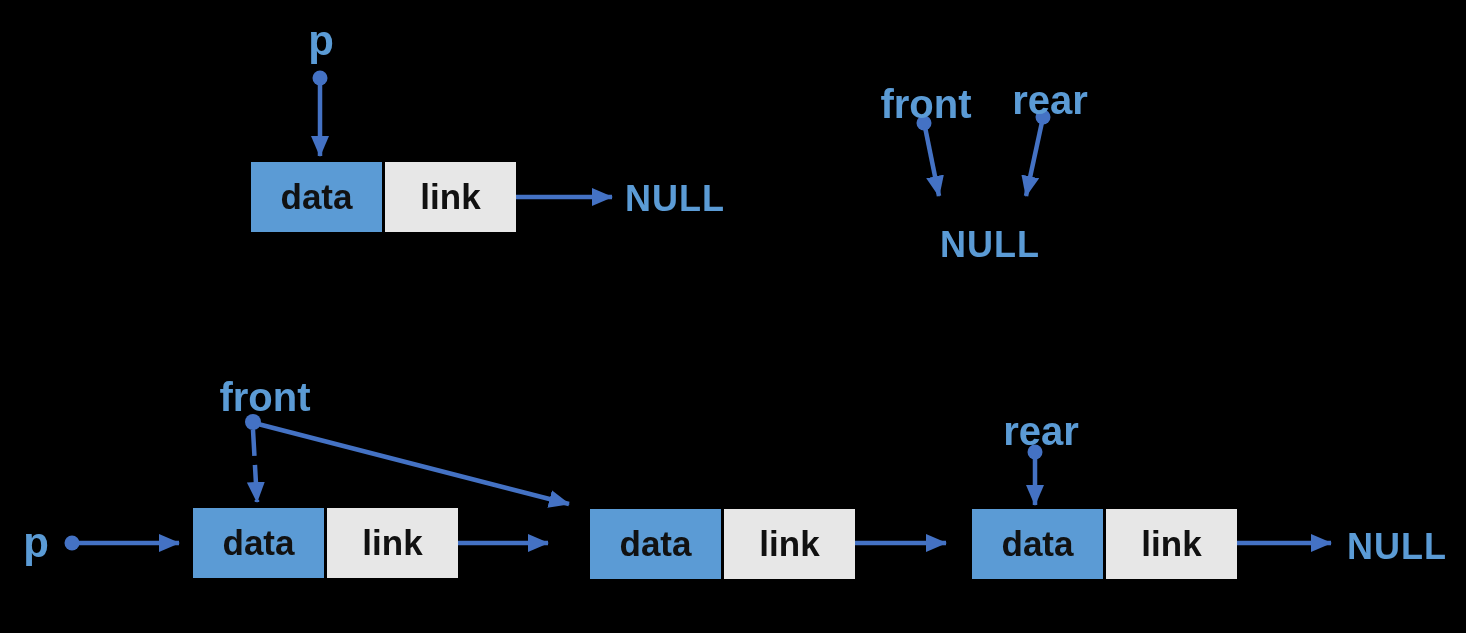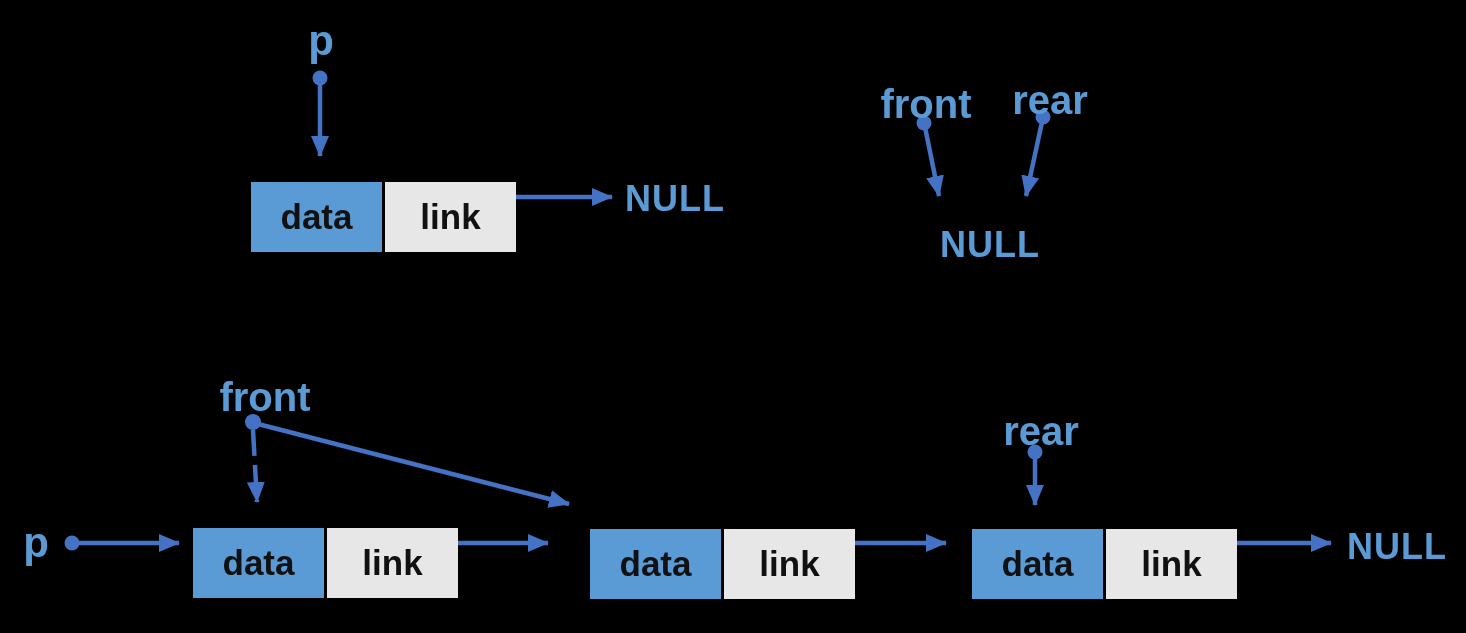--- a/index.html
+++ b/index.html
@@ -37,21 +37,20 @@
   .node{
     position:absolute;
     display:flex;
     gap:3px;
   }
   .cell{
     width:131px;height:70px;
     display:flex;align-items:center;justify-content:center;
     font-size:35px;font-weight:700;
     color:var(--node-text);
-    margin-top:20px;
   }
   .cell.data{background:var(--node-data-fill);}
   .cell.link{background:var(--node-link-fill);}
 </style>
 </head>
 <body>
 
 <div class="canvas">
 
   <svg class="overlay" viewBox="0 0 1466 633" xmlns="http://www.w3.org/2000/svg">

